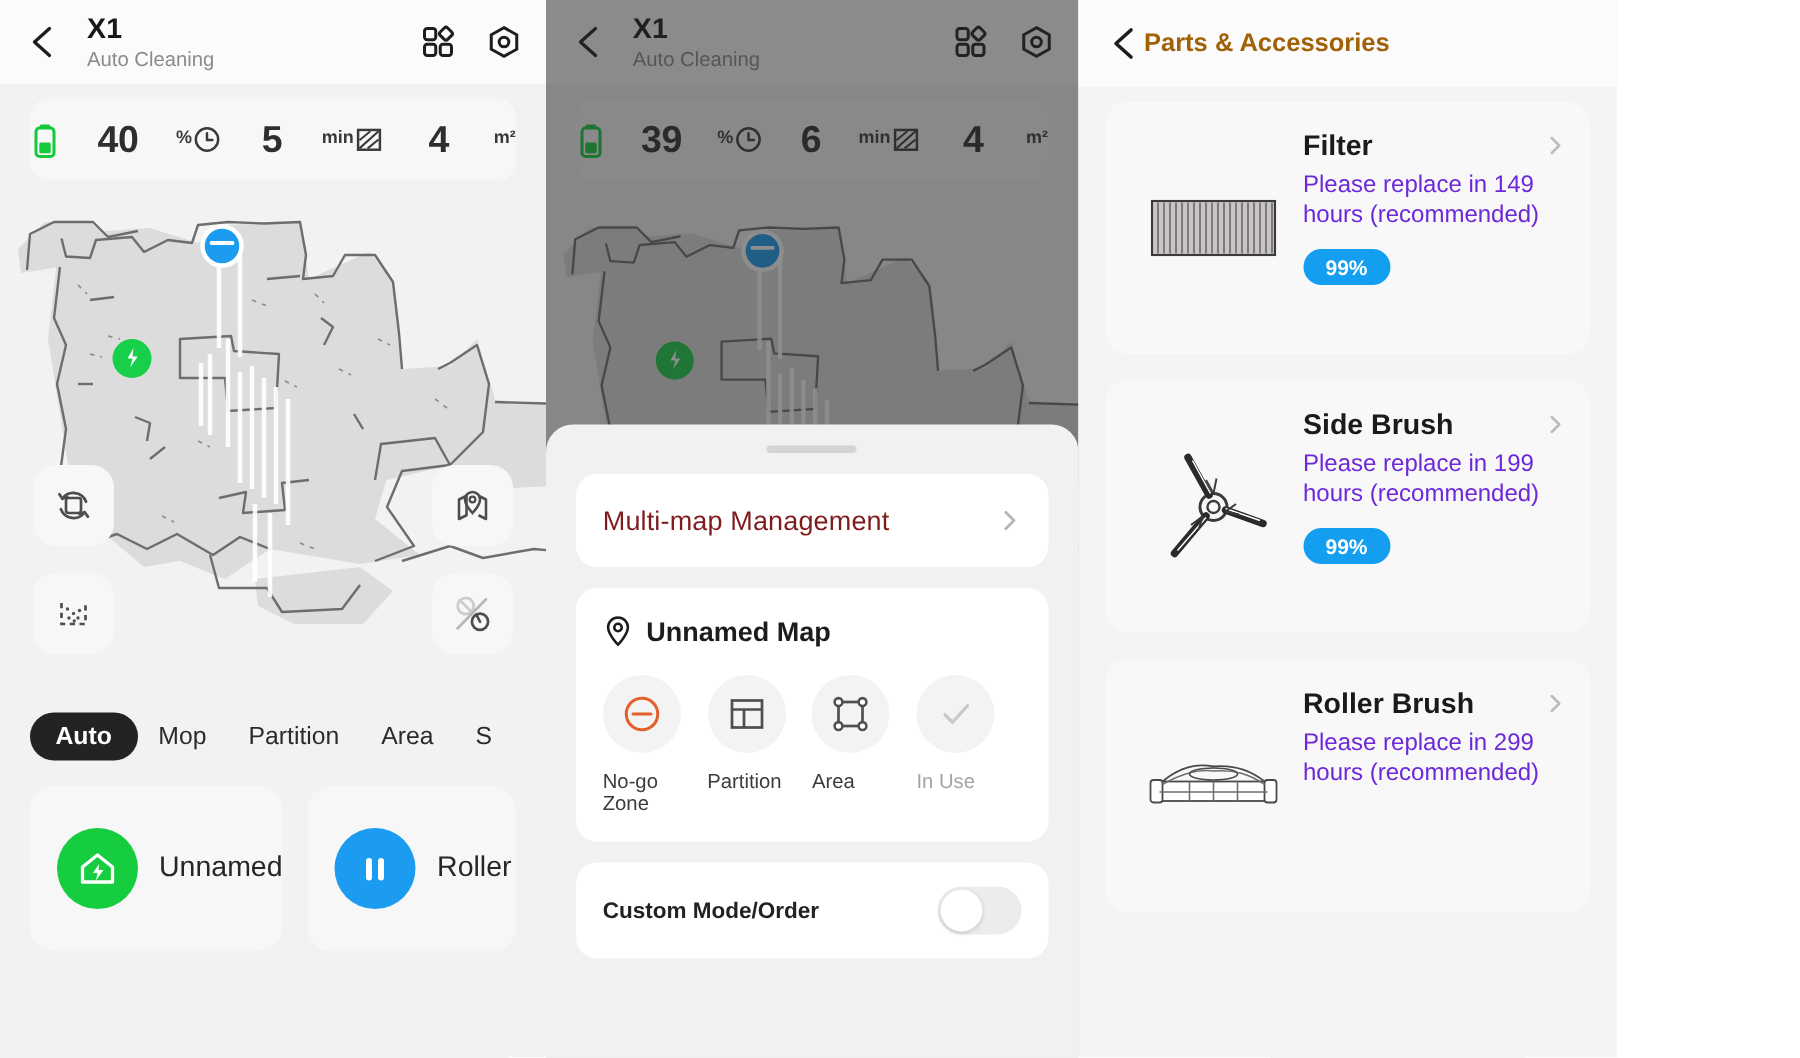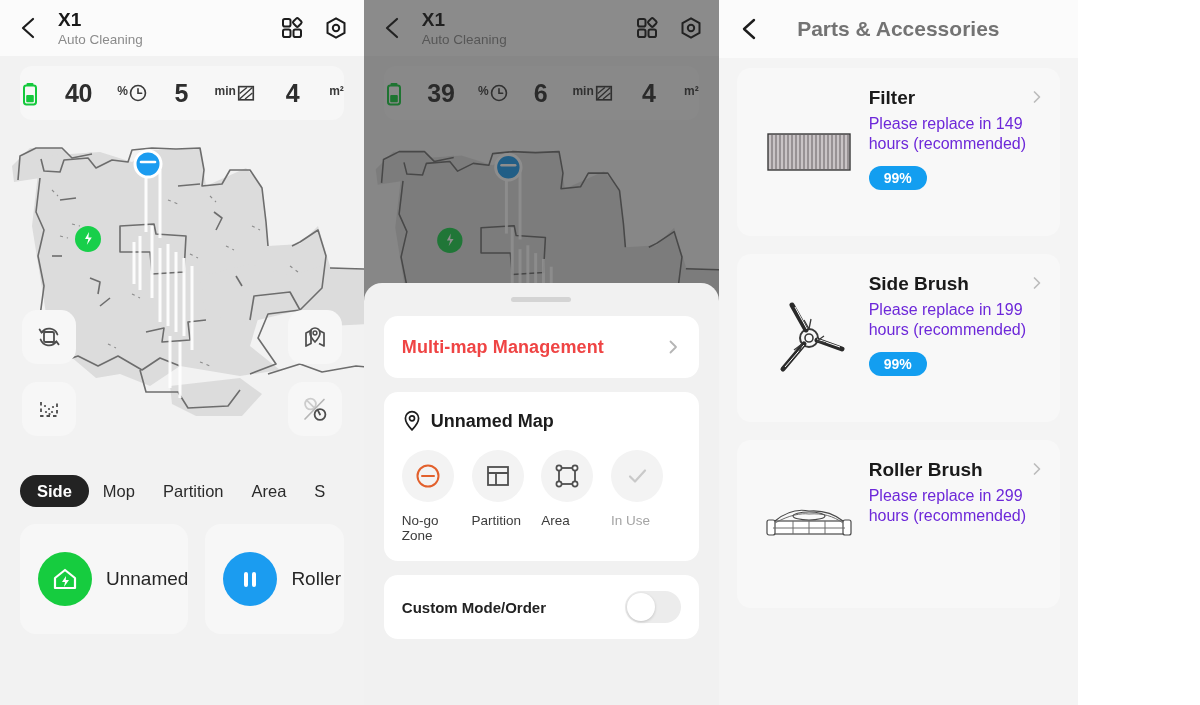--- a/index.html
+++ b/index.html
@@ -87,21 +87,21 @@
   .sheet {
     position: absolute; left: 0; right: 0; bottom: 0; top: 283px;
     background: #f1f1f1; border-radius: 18px 18px 0 0;
     padding: 0 20px;
   }
   .sheet-grabber { width: 60px; height: 5px; border-radius: 3px; background: #d4d4d4; margin: 14px auto 0; }
   .sheet-card { background: #ffffff; border-radius: 14px; margin-top: 14px; }
   .sheet-row {
     display: flex; align-items: center; height: 62px; padding: 0 18px; cursor: pointer;
   }
-  .sheet-row-title { font-size: 18px; font-weight: 700; color: #ef4444; letter-spacing: .1px; }
+  .sheet-row-title { font-size: 18px; font-weight: 400; color: #7f1d1d; letter-spacing: .1px; }
   .sheet-chevron { margin-left: auto; width: 16px; height: 16px; }
   .map-card { padding: 18px 18px 18px; }
   .map-card-head { display: flex; align-items: center; gap: 9px; }
   .map-card-title { font-size: 18px; font-weight: 700; color: #1c1c1c; }
   .tool-grid { display: flex; margin-top: 18px; }
   .tool { flex: 1; display: flex; flex-direction: column; cursor: pointer; }
   .tool-bubble {
     width: 52px; height: 52px; border-radius: 50%; background: #f3f3f3;
     display: flex; align-items: center; justify-content: center;
   }
@@ -120,21 +120,21 @@
   .home-indicator {
     position: absolute; bottom: 31px; left: 50%; transform: translateX(-50%);
     width: 24px; height: 9px; border-radius: 5px; background: #1b82f5;
   }
   .sheet-bottom-pad { position: absolute; left: 0; right: 0; bottom: 0; height: 48px; background: #f1f1f1; }
 
   
   .parts-header {
     height: 58px; background: #fbfbfb; display: flex; align-items: center; padding: 0 18px;
   }
-  .parts-title { flex: 1; text-align: center; font-size: 21px; font-weight: 700; color: #737373; margin-right: 26px; }
+  .parts-title { flex: 1; text-align: left; font-size: 17px; font-weight: 700; color: #a16207; margin-right: 26px; }
   .parts-list { padding: 10px 18px 0; }
   .part-card {
     background: #f8f8f8; border-radius: 14px; margin-bottom: 18px;
     display: flex; padding: 18px 16px 18px 12px; min-height: 168px; cursor: pointer;
   }
   .part-thumb { width: 120px; flex: 0 0 120px; display: flex; align-items: center; justify-content: center; }
   .part-body { flex: 1; position: relative; }
   .part-name { font-size: 19px; font-weight: 700; color: #1a1a1a; line-height: 24px; }
   .part-desc { font-size: 16px; color: #6d28d9; line-height: 20px; margin-top: 4px; }
   .part-badge {
@@ -322,21 +322,21 @@
             <path d="M6.6 6.2 L14.4 13.8" stroke="#cccccc" stroke-width="1.8" stroke-linecap="round"></path>
             <circle cx="20" cy="20.5" r="5.4" fill="none" stroke="#4d4d4d" stroke-width="1.8"></circle>
             <path d="M17.6 15.8 L20 20.5" stroke="#4d4d4d" stroke-width="1.8" stroke-linecap="round"></path>
             <path d="M5 25 L24 5.5" stroke="#b6b6b6" stroke-width="1.7" stroke-linecap="round"></path>
           </svg>
         </span>
       </div>
     </div>
 
     <div class="mode-tabs">
-      <span class="mode-tab active">Side</span>
+      <span class="mode-tab active">Auto</span>
       <span class="mode-tab">Mop</span>
       <span class="mode-tab">Partition</span>
       <span class="mode-tab">Area</span>
       <span class="mode-tab clipped">S</span>
     </div>
 
     <div class="action-row">
       <div class="action-btn">
         <span class="action-circle circle-green">
           <svg width="30" height="30" viewBox="0 0 30 30">

